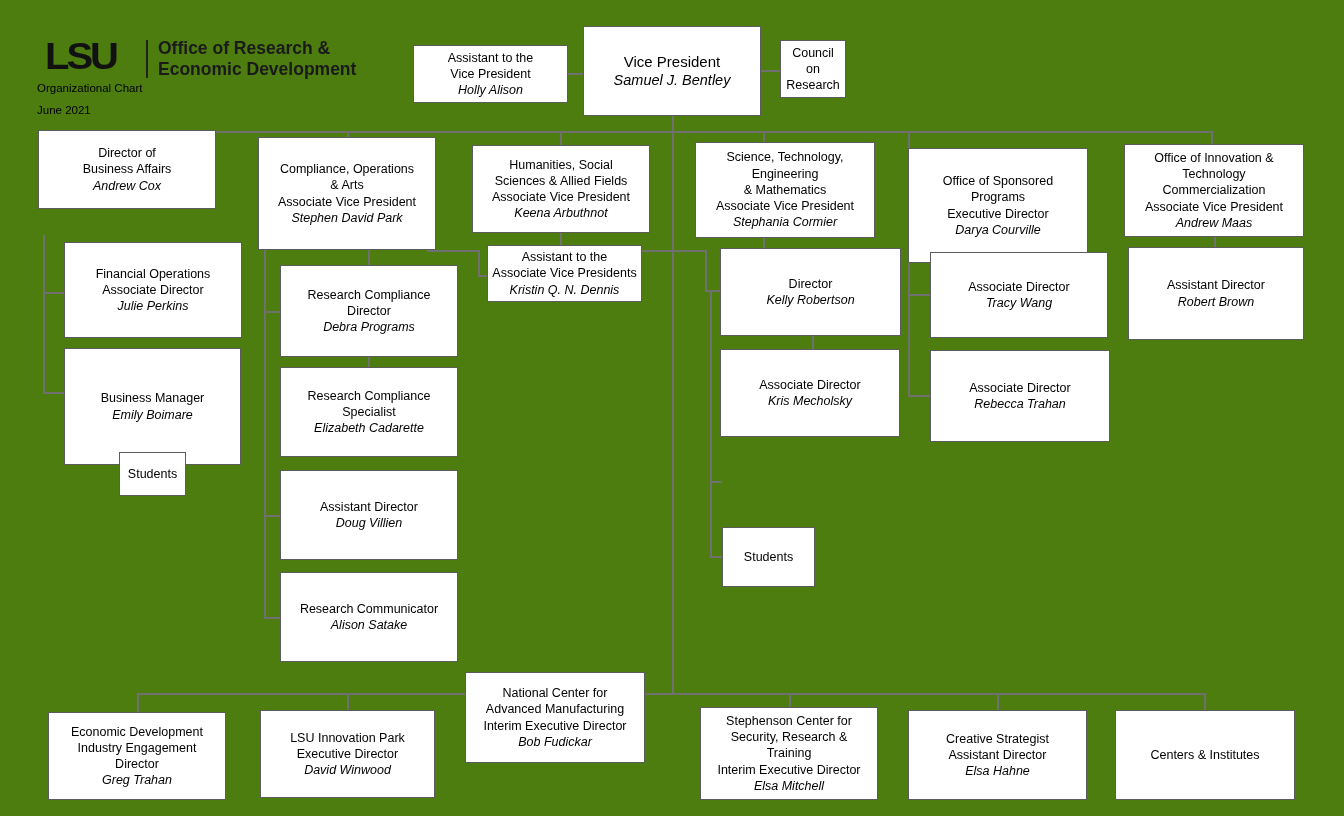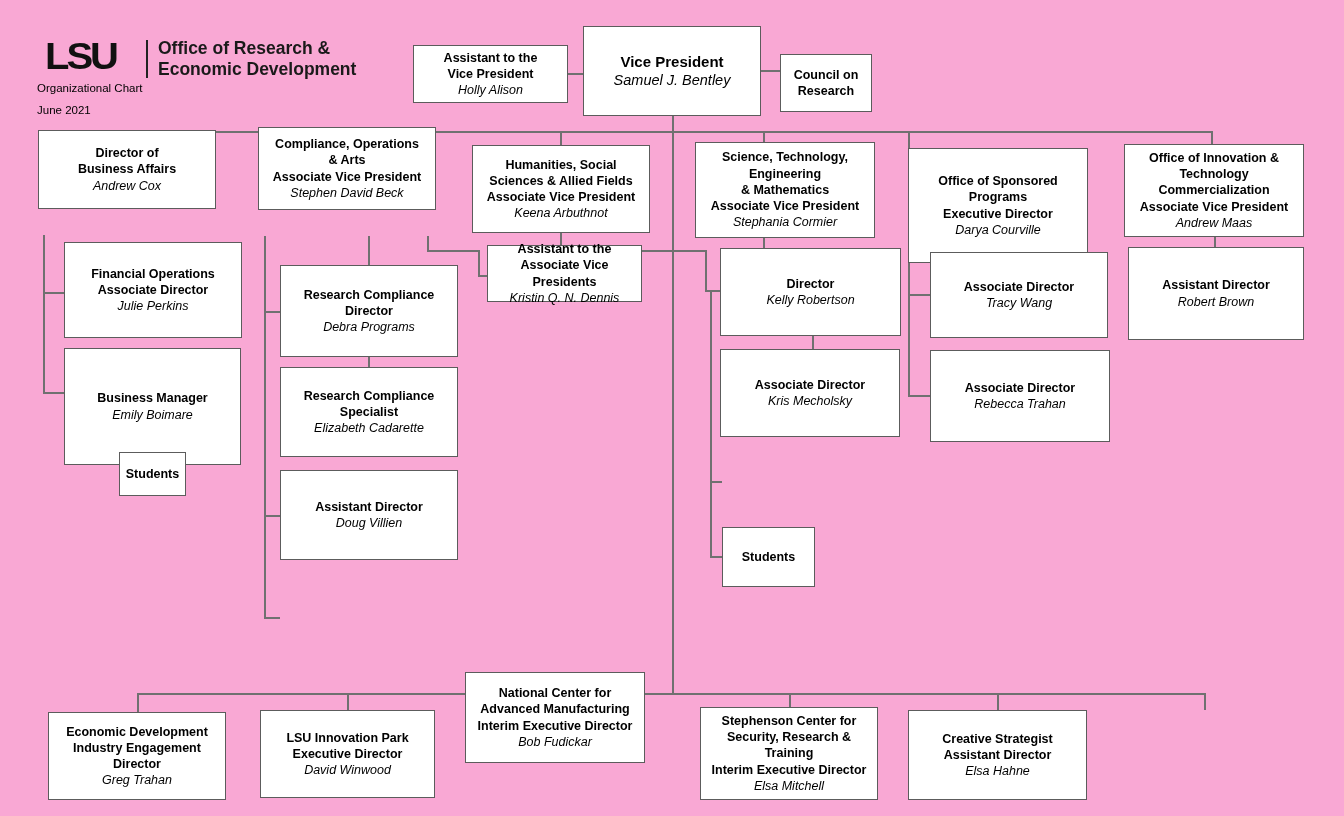--- a/index.html
+++ b/index.html
@@ -1,17 +1,17 @@
 <!DOCTYPE html>
 <html><head>
 <meta charset="utf-8">
 <style>
   html,body { margin:0; padding:0; background:#ffffff; }
   #canvas {
-    position:relative; width:1344px; height:816px; background:#f9a8d4;
+    position:relative; width:1344px; height:816px; background:#4d7c0f;
     font-family:"Liberation Sans", sans-serif; color:#000;
     overflow:hidden;
   }
   
   .logo {
     position:absolute; left:45px; top:34px;
     font-size:40px; font-weight:900; letter-spacing:-3px; color:#111;
     transform:scaleY(0.92);
   }
   .logo-divider { position:absolute; left:146px; top:40px; width:2px; height:38px; background:#222; }
@@ -22,21 +22,21 @@
   }
   .subtitle { position:absolute; left:37px; top:82px; font-size:11.5px; }
   .date     { position:absolute; left:37px; top:104px; font-size:11.5px; }
 
   
   .box {
     position:absolute; background:#fff; border:1.5px solid #5c5c5c;
     display:flex; flex-direction:column; justify-content:center; align-items:center;
     text-align:center; box-sizing:border-box; padding:2px 4px;
   }
-  .bt { font-weight:bold; font-size:12.5px; line-height:1.3; white-space:pre-line; }
+  .bt { font-weight:normal; font-size:12.5px; line-height:1.3; white-space:pre-line; }
   .bp { font-style:italic; font-size:12.5px; line-height:1.3; }
   .box.vp .bt { font-size:15px; }
   .box.vp .bp { font-size:14.5px; }
 
   
   .hl { position:absolute; height:1.5px; background:#707070; }
   .vl { position:absolute; width:1.5px; background:#707070; }
 </style>
 </head>
 <body>
@@ -103,35 +103,35 @@
 
   <div class="box" style="left:413px;top:45px;width:155px;height:58px">
     <div class="bt">Assistant to the
 Vice President</div>
     <div class="bp">Holly Alison</div>
   </div>
   <div class="box vp" style="left:583px;top:26px;width:178px;height:90px">
     <div class="bt">Vice President</div>
     <div class="bp">Samuel J. Bentley</div>
   </div>
-  <div class="box" style="left:780px;top:54px;width:92px;height:58px">
+  <div class="box" style="left:780px;top:40px;width:66px;height:58px">
     <div class="bt">Council on
 Research</div>
   </div>
 
   <div class="box" style="left:38px;top:130px;width:178px;height:79px">
     <div class="bt">Director of
 Business Affairs</div>
     <div class="bp">Andrew Cox</div>
   </div>
-  <div class="box" style="left:258px;top:127px;width:178px;height:83px">
+  <div class="box" style="left:258px;top:137px;width:178px;height:113px">
     <div class="bt">Compliance, Operations
 &amp; Arts
 Associate Vice President</div>
-    <div class="bp">Stephen David Beck</div>
+    <div class="bp">Stephen David Park</div>
   </div>
   <div class="box" style="left:472px;top:145px;width:178px;height:88px">
     <div class="bt">Humanities, Social
 Sciences &amp; Allied Fields
 Associate Vice President</div>
     <div class="bp">Keena Arbuthnot</div>
   </div>
   <div class="box" style="left:695px;top:142px;width:180px;height:96px">
     <div class="bt">Science, Technology,
 Engineering
@@ -172,20 +172,24 @@
     <div class="bp">Debra Programs</div>
   </div>
   <div class="box" style="left:280px;top:367px;width:178px;height:90px">
     <div class="bt">Research Compliance
 Specialist</div>
     <div class="bp">Elizabeth Cadarette</div>
   </div>
   <div class="box" style="left:280px;top:470px;width:178px;height:90px">
     <div class="bt">Assistant Director</div>
     <div class="bp">Doug Villien</div>
+  </div>
+  <div class="box" style="left:280px;top:572px;width:178px;height:90px">
+    <div class="bt">Research Communicator</div>
+    <div class="bp">Alison Satake</div>
   </div>
 
   <div class="box" style="left:487px;top:245px;width:155px;height:57px">
     <div class="bt">Assistant to the
 Associate Vice Presidents</div>
     <div class="bp">Kristin Q. N. Dennis</div>
   </div>
 
   <div class="box" style="left:720px;top:248px;width:181px;height:88px">
     <div class="bt">Director</div>
@@ -235,14 +239,17 @@
 Security, Research &amp;
 Training
 Interim Executive Director</div>
     <div class="bp">Elsa Mitchell</div>
   </div>
   <div class="box" style="left:908px;top:710px;width:179px;height:90px">
     <div class="bt">Creative Strategist
 Assistant Director</div>
     <div class="bp">Elsa Hahne</div>
   </div>
+  <div class="box" style="left:1115px;top:710px;width:180px;height:90px">
+    <div class="bt">Centers &amp; Institutes</div>
+  </div>
 
 </div>
 
 </body></html>

